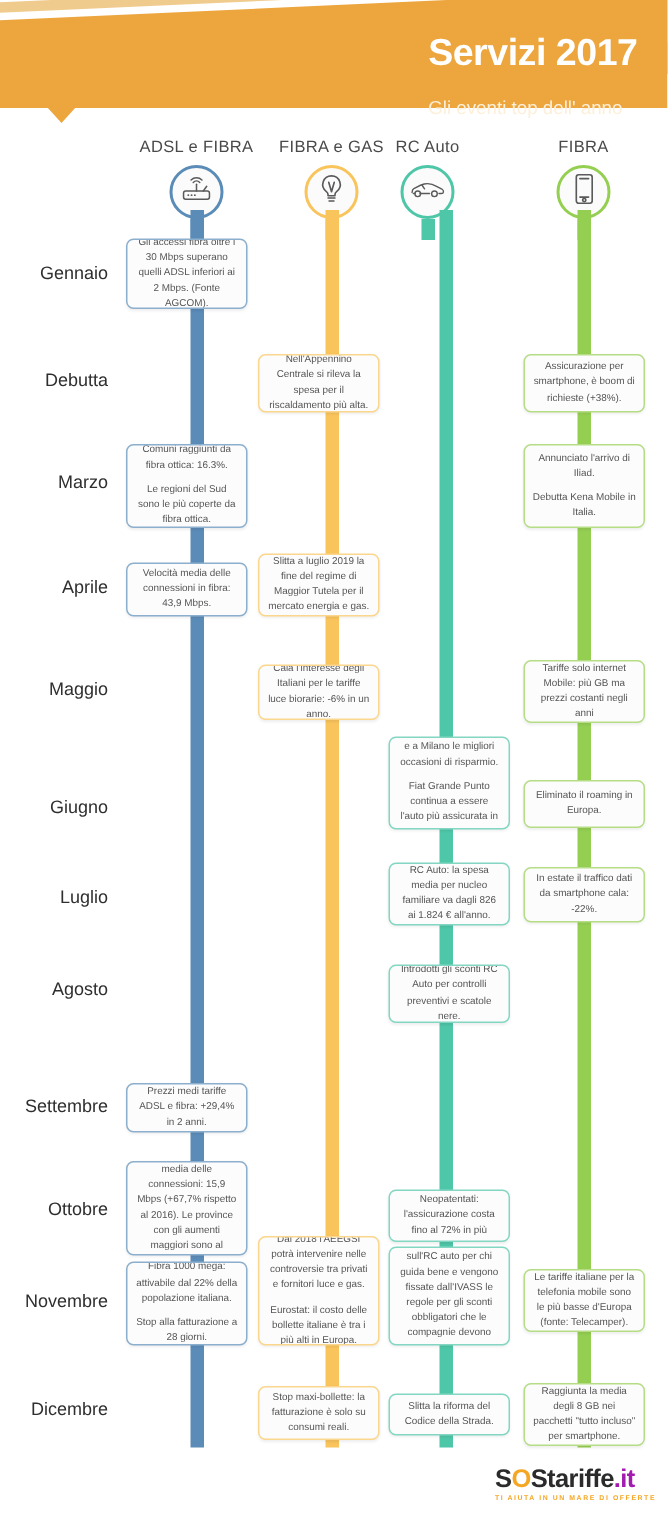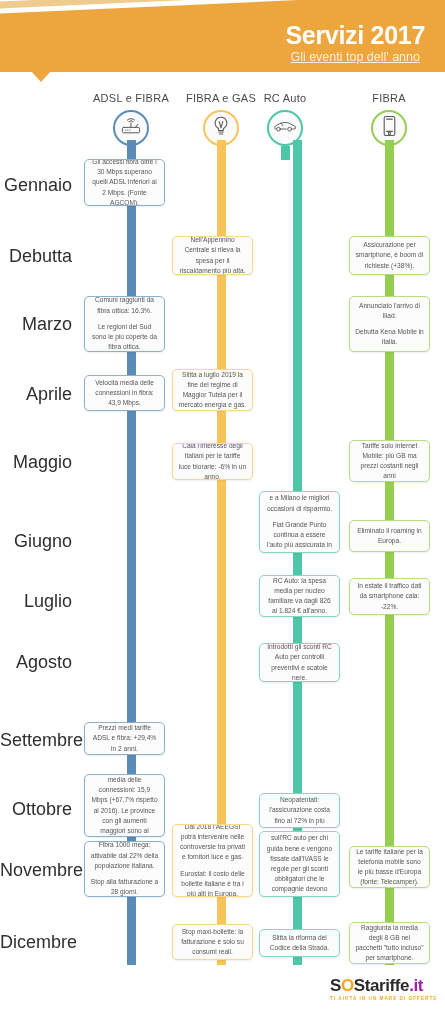--- a/index.html
+++ b/index.html
@@ -27,46 +27,46 @@
   #banner .block-main{
     position:absolute;left:0;top:28px;width:445px;height:44px;
     background:#eda63e;
   }
   #banner .notch{
     position:absolute;left:31px;top:71px;width:0;height:0;
     border-left:10px solid transparent;
     border-right:10px solid transparent;
     border-top:11px solid #eda63e;
   }
-  #banner .titlewrap{position:absolute;right:20px;top:22px;text-align:center;}
+  #banner .titlewrap{position:absolute;right:20px;top:22px;text-align:left;}
   #banner .title{
     font-size:25px;font-weight:bold;color:#ffffff;line-height:1.05;
     letter-spacing:-0.3px;
   }
   #banner .subtitle{
-    font-size:12.5px;color:#fdf0da;line-height:1.3;margin-top:1px;text-decoration:underline;
+    font-size:12.5px;color:#fdf0da;line-height:1.3;margin-top:16px;
   }
 
   
   .colhead{position:absolute;width:110px;text-align:center;}
   .colhead .clabel{
     font-size:11px;color:#4a4a4a;letter-spacing:0.25px;white-space:nowrap;
   }
   .colhead .bubble{
     width:36px;height:36px;border-radius:50%;
     background:#fbfbfb;margin:6px auto 0;
     display:flex;align-items:center;justify-content:center;
     box-sizing:border-box;
   }
   .colhead .stem{width:9px;height:14px;margin:0 auto;}
 
   
   .monthlabel{
     position:absolute;left:0;width:72px;text-align:right;
-    font-size:18px;color:#2f2f2f;
+    font-size:12px;color:#2f2f2f;
   }
 
   
   .bar{position:absolute;width:9px;}
 
   
   .card{
     position:absolute;box-sizing:border-box;
     border-radius:5px;background:#fcfcfc;
     border:1px solid #cccccc;

